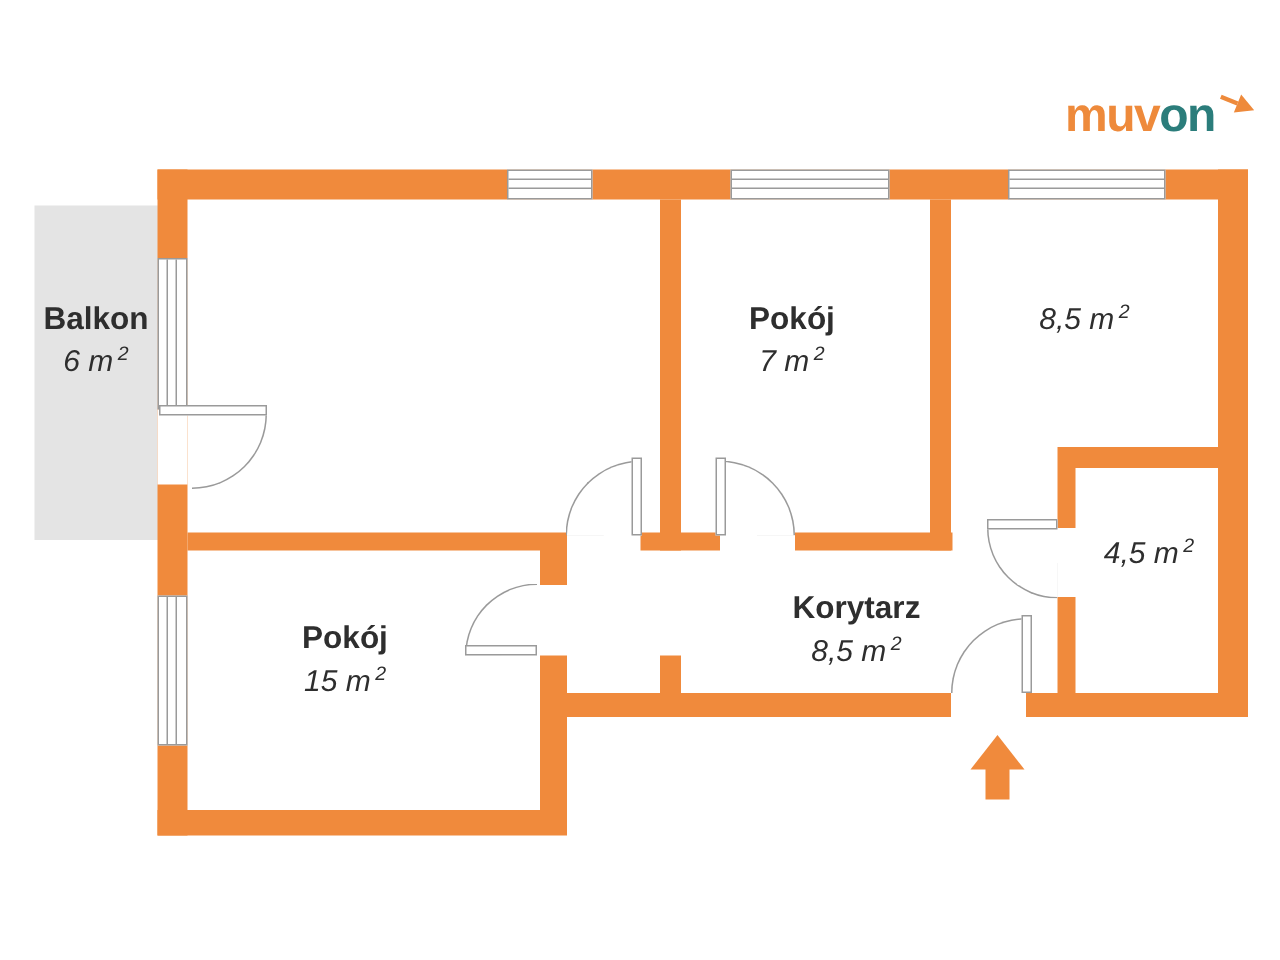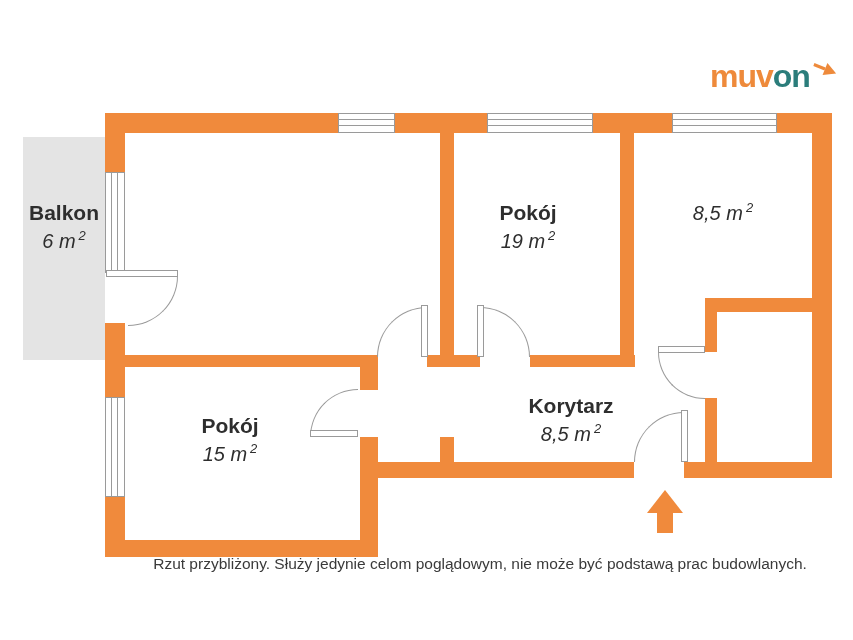--- a/index.html
+++ b/index.html
@@ -108,31 +108,31 @@
     <div class="arrow-head" style="left:647px;top:490px"></div>
     <div class="arrow-stem" style="left:657px;top:512px;width:16px;height:21px"></div>
   </div>
 
   <div class="room-label" style="left:64px;top:199px">
     <span class="room-name">Balkon</span>
     <span class="room-area"><span>6 m</span><sup>2</sup></span>
   </div>
   <div class="room-label" style="left:528px;top:199px">
     <span class="room-name">Pokój</span>
-    <span class="room-area"><span>19 m</span><sup>2</sup></span>
+    <span class="room-area"><span>7 m</span><sup>2</sup></span>
   </div>
   <div class="room-label" style="left:723px;top:199px">
     <span class="room-area"><span>8,5 m</span><sup>2</sup></span>
   </div>
   <div class="room-label" style="left:230px;top:412px">
     <span class="room-name">Pokój</span>
     <span class="room-area"><span>15 m</span><sup>2</sup></span>
   </div>
   <div class="room-label" style="left:571px;top:392px">
     <span class="room-name">Korytarz</span>
     <span class="room-area"><span>8,5 m</span><sup>2</sup></span>
   </div>
   <div class="room-label" style="left:766px;top:355px">
+    <span class="room-area"><span>4,5 m</span><sup>2</sup></span>
   </div>
 
-  <div class="caption">Rzut przybliżony. Służy jedynie celom poglądowym, nie może być podstawą prac budowlanych.</div>
 
 </div>
 
 </body></html>

